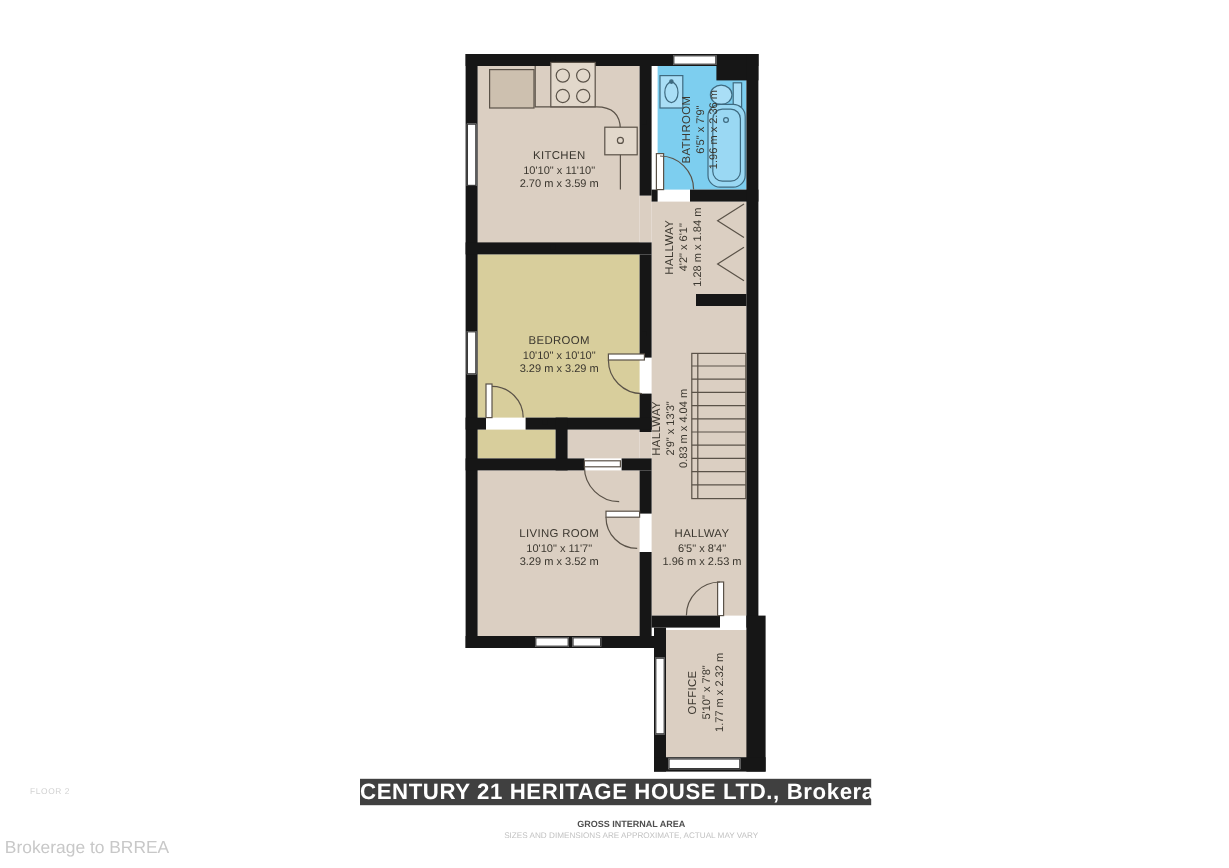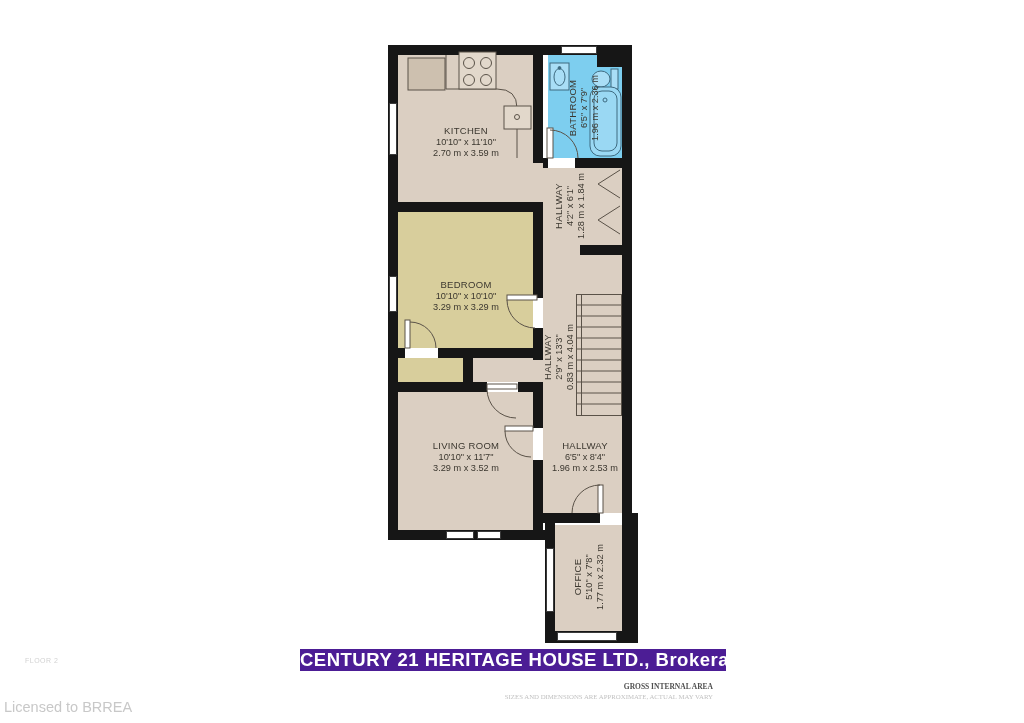--- a/index.html
+++ b/index.html
@@ -10,24 +10,24 @@
   .window{position:absolute;background:#ffffff;border:1px solid #3a3a3a;box-sizing:border-box;}
   .beige{background:#DBCFC2;}
   .khaki{background:#D8CE9C;}
   .blue{background:#7DCEEF;}
   svg.overlay{position:absolute;left:0;top:0;}
   .label{position:absolute;transform:translate(-50%,-50%);text-align:center;color:#3b372f;
          white-space:nowrap;line-height:11.5px;}
   .label.rot{transform:translate(-50%,-50%) rotate(-90deg);}
   .rname{font-size:9.5px;letter-spacing:.3px;}
   .rdim{font-size:9.2px;}
-  .banner{position:absolute;left:300px;top:649px;width:426px;height:22px;background:#4c1d95;
+  .banner{position:absolute;left:300px;top:649px;width:426px;height:22px;background:#404040;
           color:#ffffff;font-weight:bold;font-size:18.5px;letter-spacing:.5px;text-align:right;
           line-height:22px;white-space:nowrap;}
-  .areaBlock{position:absolute;left:313px;top:682px;width:400px;text-align:right;color:#4f4f4f;font-family:Liberation Serif, serif;}
+  .areaBlock{position:absolute;left:326px;top:682px;width:400px;text-align:center;color:#4f4f4f;}
   .areaTitle{font-size:7.5px;font-weight:bold;line-height:10px;}
   .areaLine{font-size:7.5px;font-weight:bold;line-height:10px;}
   .disclaimer{font-size:6.8px;color:#c2c2c2;line-height:10px;}
   .floorLabel{position:absolute;left:25px;top:657px;font-size:7px;color:#d2d2d2;letter-spacing:.5px;}
   .license{position:absolute;left:4px;top:699px;font-size:14.5px;color:#c8c8c8;}
   .mpWrap{position:absolute;left:845px;top:679px;display:flex;align-items:center;gap:8px;}
   .mpText{font-size:24px;font-weight:bold;color:#28282F;letter-spacing:.2px;}
 </style>
 </head>
 <body>
@@ -208,21 +208,21 @@
   </div>
 
   <div class="banner">CENTURY 21 HERITAGE HOUSE LTD., Brokerage</div>
   <div class="floorLabel">FLOOR 2</div>
 
   <div class="areaBlock">
     <div class="areaTitle">GROSS INTERNAL AREA</div>
     <div class="disclaimer">SIZES AND DIMENSIONS ARE APPROXIMATE, ACTUAL MAY VARY</div>
   </div>
 
-  <div class="license">Licensed to BRREA</div>
+  <div class="license">Brokerage to BRREA</div>
 
   <div class="mpWrap">
     <svg width="28" height="28" viewBox="0 0 40 40">
       <polygon points="4,8 20,2 36,8 36,32 20,38 4,32" fill="#2c2c33"></polygon>
       <polygon points="6,9 20,4 20,10 10,13 10,28 20,31 20,38 6,32" fill="#8a8a8e"></polygon>
       <polygon points="10,13 20,9 30,13 30,28 20,32 10,28" fill="#ffffff"></polygon>
       <polygon points="13,14.5 20,25 27,14.5 20,18.5" fill="#2c2c33"></polygon>
     </svg>
     <span class="mpText">Matterport</span>
   </div>

